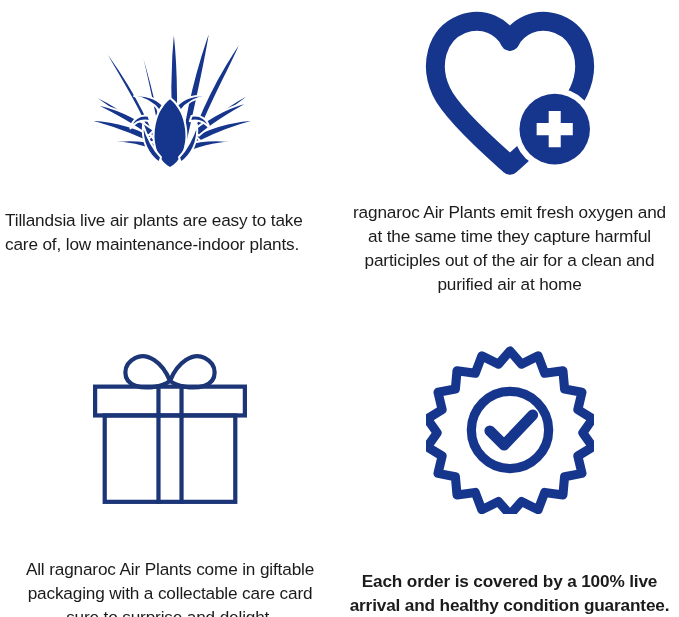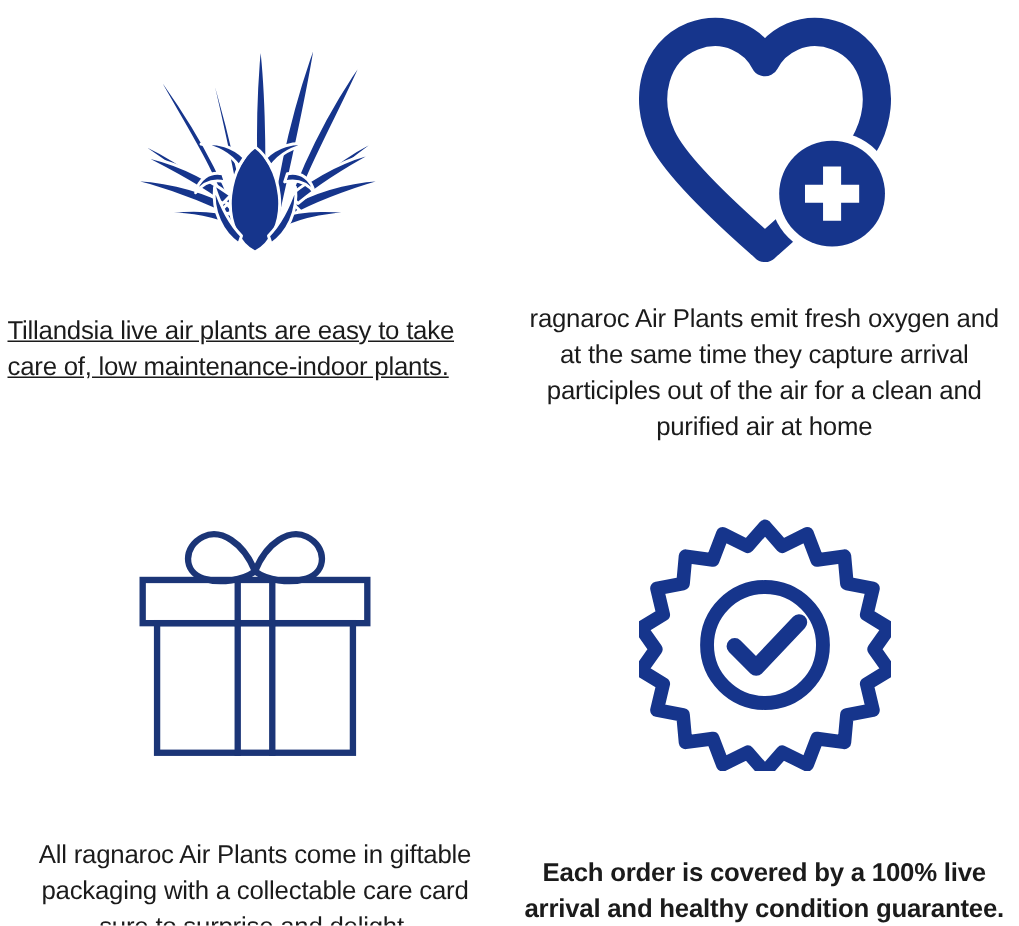--- a/index.html
+++ b/index.html
@@ -52,21 +52,21 @@
     letter-spacing: -0.15px;
     text-align: center;
     margin: 0;
     width: 100%;
   }
   .cell-tl .feature-text { text-align: left; padding-left: 2px; width: 332px; }
   .cell-tr .feature-text { width: 322px; }
   .cell-bl .feature-text { width: 316px; }
   .cell-br .feature-text { width: 322px; font-weight: bold; }
 
-  .text-top-tl { margin-top: 22px; text-decoration: underline; }
+  .text-top-tl { margin-top: 22px; }
   .text-top-tr { margin-top: 22px; }
   .text-top-bl { margin-top: 51px; }
   .text-top-br { margin-top: 55px; }
 </style>
 </head>
 <body>
 
 <div class="feature-grid">
 
   <div class="feature-cell cell-tl">
@@ -112,21 +112,21 @@
                  C 6 66, 14 30, 44 18
                  C 70 8, 92 22, 100 38
                  C 108 22, 130 8, 156 18
                  C 186 30, 194 66, 180 96
                  C 166 126, 104 178, 100 182 Z" fill="none" stroke="#16358c" stroke-width="22" stroke-linejoin="round" stroke-linecap="round"></path>
         <circle cx="152" cy="140" r="48" fill="#ffffff"></circle>
         <circle cx="152" cy="140" r="41" fill="#16358c"></circle>
         <path d="M145 119 h14 v14 h14 v14 h-14 v14 h-14 v-14 h-14 v-14 h14 z" fill="#ffffff"></path>
       </svg>
     </div>
-    <p class="feature-text text-top-tr">ragnaroc Air Plants emit fresh oxygen and at the same time they capture arrival participles out of the air for a clean and purified air at home</p>
+    <p class="feature-text text-top-tr">ragnaroc Air Plants emit fresh oxygen and at the same time they capture harmful participles out of the air for a clean and purified air at home</p>
   </div>
 
   <div class="feature-cell cell-bl">
     <div class="icon-wrap icon-gift">
       <svg viewBox="0 0 200 166" width="192" height="160" aria-hidden="true">
         <g fill="none" stroke="#1b3577" stroke-width="4.4" stroke-linejoin="miter" stroke-linecap="square">
 
           <path d="M100 36 C 92 16, 76 6, 64 12 C 50 19, 50 36, 64 41 C 76 45, 92 42, 100 36 Z" stroke-linejoin="round"></path>
           <path d="M100 36 C 108 16, 124 6, 136 12 C 150 19, 150 36, 136 41 C 124 45, 108 42, 100 36 Z" stroke-linejoin="round"></path>
 

